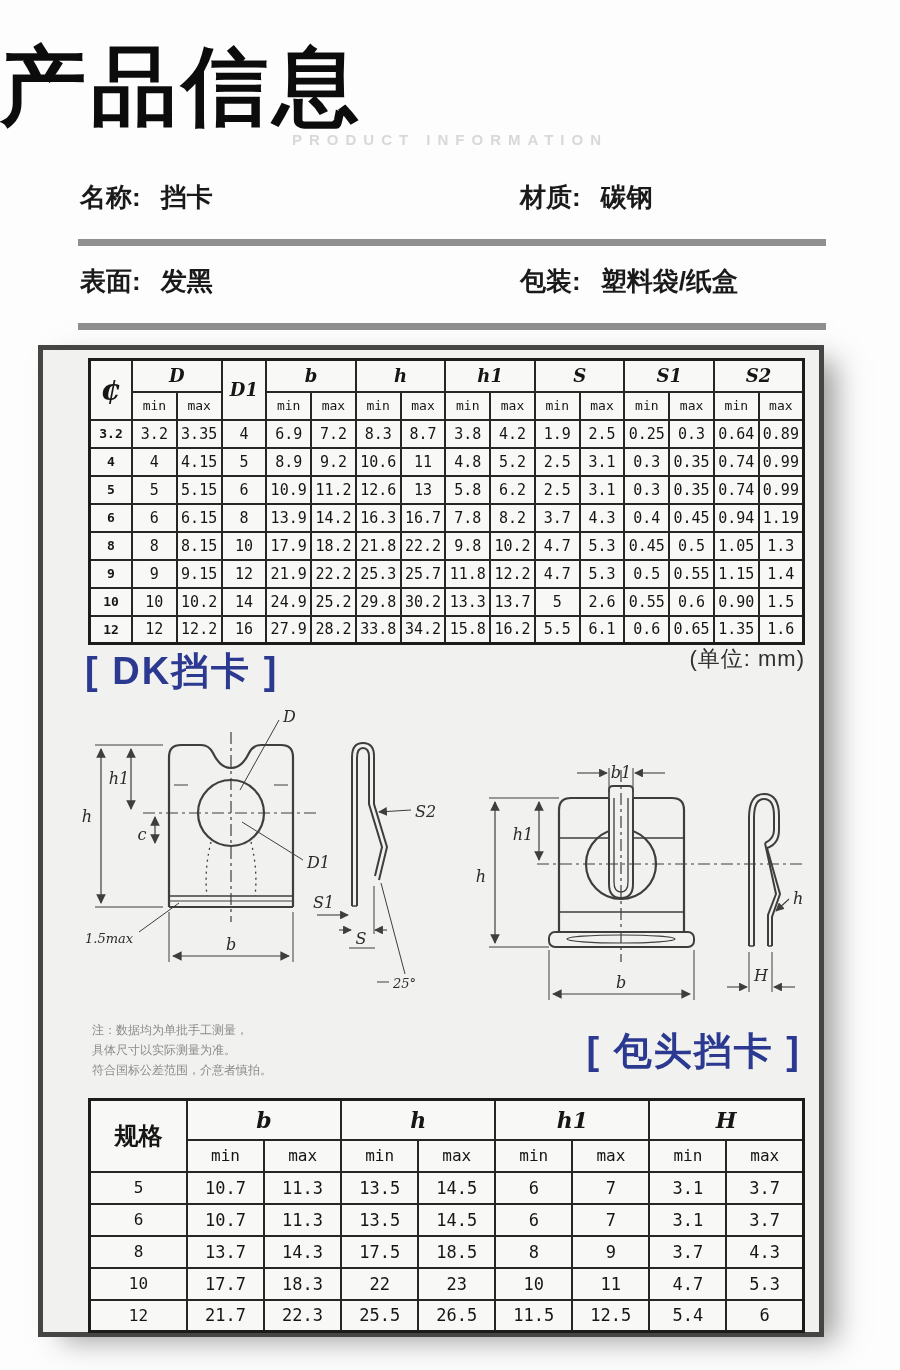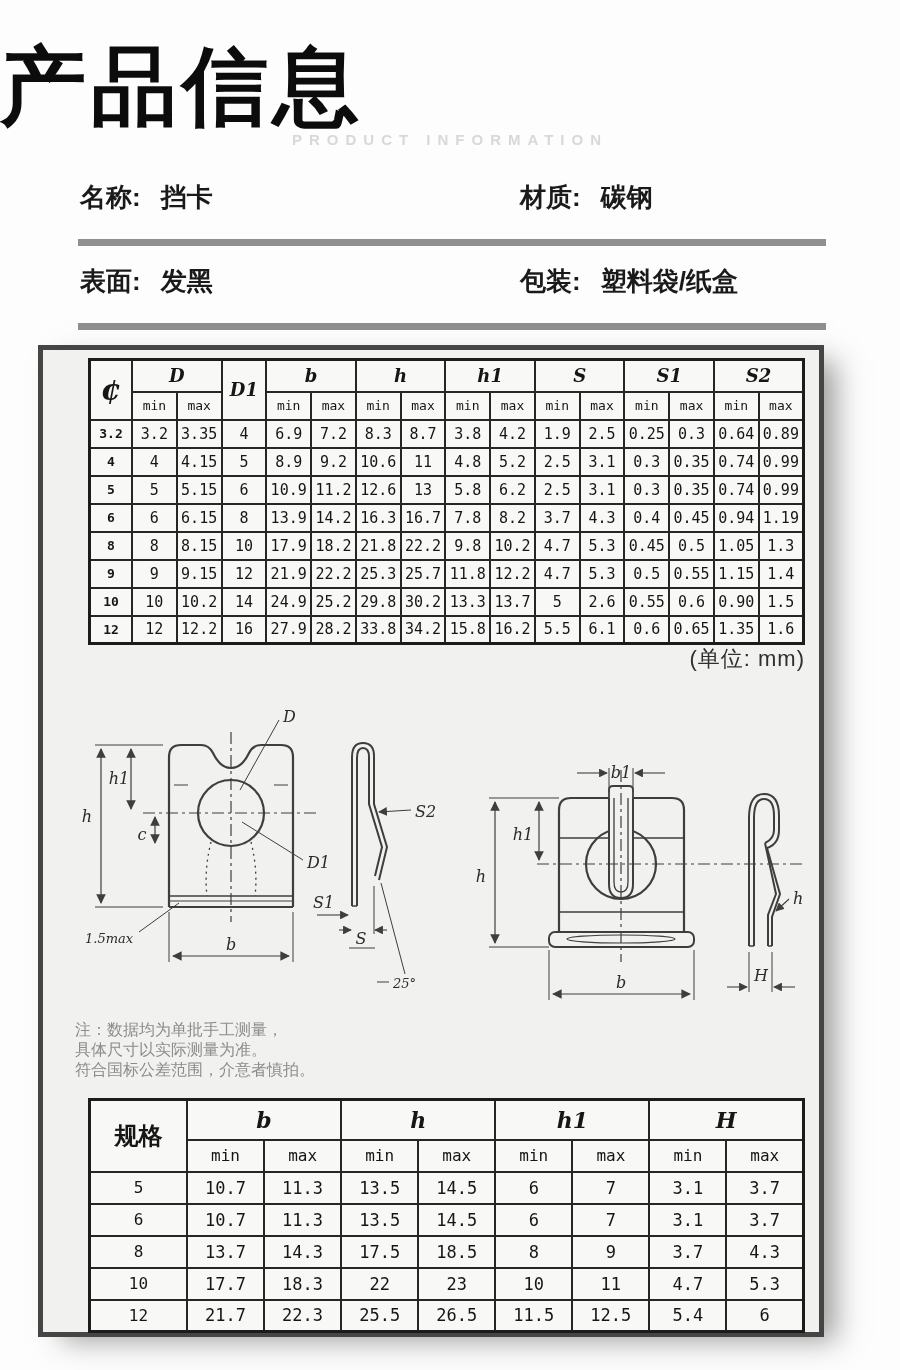--- a/index.html
+++ b/index.html
@@ -54,21 +54,21 @@
   #table2 .sub{font-size:16px;}
   #table2 .speccol{font-size:16px;font-weight:400;}
   #table2 td{font-size:17px;}
 
   
   .dk-title{position:absolute;left:42px;top:296px;font-size:38px;font-weight:800;
             color:#2b3990;letter-spacing:2px;}
   .unit-note{position:absolute;right:14px;top:294px;font-size:22px;color:#2f2f2f;letter-spacing:1px;}
   .baotou-title{position:absolute;right:18px;top:676px;font-size:38px;font-weight:800;
                 color:#2b3990;letter-spacing:2px;}
-  .note{position:absolute;left:32px;top:670px;font-size:16px;line-height:20px;color:#8c8c8c;}
+  .note{position:absolute;left:49px;top:670px;font-size:12px;line-height:20px;color:#8c8c8c;}
 
   .diagram{position:absolute;left:0;top:350px;width:776px;height:320px;}
   .diagram text{font-family:"DejaVu Serif","Liberation Serif",serif;font-style:italic;
                 font-size:16px;fill:#2b2b2b;stroke:none;}
   .diagram text.small{font-size:13px;}
 </style>
 </head>
 <body>
 
 <div class="page">
@@ -261,20 +261,21 @@
             <td>5.5</td>
             <td>6.1</td>
             <td>0.6</td>
             <td>0.65</td>
             <td>1.35</td>
             <td>1.6</td>
           </tr>
         </tbody>
       </table>
 
+    <div class="dk-title">[ DK挡卡 ]</div>
     <div class="unit-note">(单位: mm)</div>
 
     <svg class="diagram" viewBox="0 0 776 320" xmlns="http://www.w3.org/2000/svg">
       <defs>
         <marker id="ar" viewBox="0 0 10 10" refX="9" refY="5" markerWidth="8" markerHeight="8" orient="auto-start-reverse">
             <path d="M0,0 L10,5 L0,10 z" fill="#3e3e3e"></path>
           </marker>
       </defs>
 
       <g stroke="#3e3e3e" fill="none">
@@ -377,20 +378,21 @@
       </g>
       <text x="750" y="204">h</text>
       <text x="718" y="281" text-anchor="middle">H</text>
     </svg>
 
     <div class="note">
       <div>注：数据均为单批手工测量，</div>
       <div>具体尺寸以实际测量为准。</div>
       <div>符合国标公差范围，介意者慎拍。</div>
     </div>
+    <div class="baotou-title">[ 包头挡卡 ]</div>
 
     <table id="table2">
         <thead>
           <tr>
             <th rowspan="2" class="corner">规格</th>
             <th class="group" colspan="2">b</th>
             <th class="group" colspan="2">h</th>
             <th class="group" colspan="2">h1</th>
             <th class="group" colspan="2">H</th>
           </tr>

